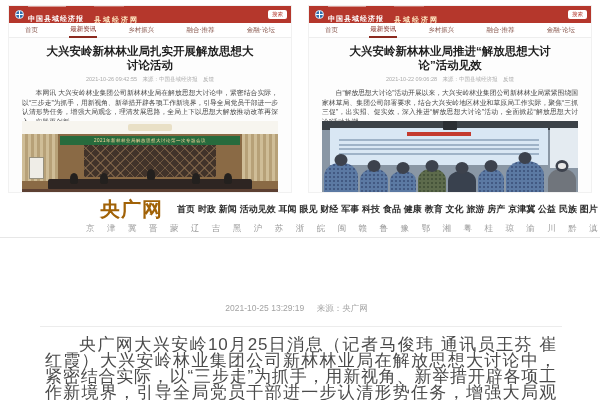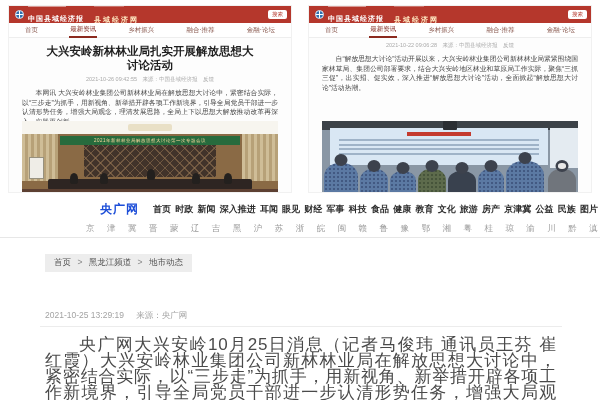--- a/index.html
+++ b/index.html
@@ -59,28 +59,28 @@
   .pr-person { position:absolute; bottom:0; border-radius:45% 45% 0 0;
     background-color:#5b79a3; background-image:radial-gradient(#425982 1px, transparent 1px); background-size:4px 4px; }
   .pr-person::before { content:""; position:absolute; top:-9px; left:50%; transform:translateX(-50%); width:13px; height:12px; border-radius:50%; background:#3d424d; }
   .pr-person.green { background-color:#5d6b4c; background-image:radial-gradient(#46543a 1px, transparent 1px); }
   .pr-person.dark  { background-color:#39414e; background-image:none; }
   .pr-person.gray  { background-color:#70757c; background-image:none; }
   .pr-person.gray::after { content:""; position:absolute; top:-6px; left:50%; transform:translateX(-50%); width:8px; height:6px; border-radius:45%; background:#e8e8e8; }
 
   
   .cnr-nav { position:absolute; top:200px; left:0; width:600px; height:19px; display:flex; align-items:center; padding-left:100px; background:#fff; }
-  .cnr-logo { color:#1d4ed8; font-weight:bold; font-size:12px; letter-spacing:1px; white-space:nowrap; }
+  .cnr-logo { color:#a16207; font-weight:bold; font-size:20px; letter-spacing:1px; white-space:nowrap; }
   .cnr-items { flex:1; display:flex; justify-content:space-between; margin-left:14px; margin-right:2px; font-size:9px; font-weight:bold; color:#2e2e2e; white-space:nowrap; }
   .cnr-items span { cursor:pointer; }
   .provinces { position:absolute; top:220px; left:0; width:600px; height:18px; display:flex; align-items:center; justify-content:space-between; padding:0 2px 0 86px; border-bottom:1px solid #e7e7e7; font-size:8.5px; color:#9b9b9b; }
   .breadcrumb { position:absolute; top:254px; left:45px; background:#ededed; padding:3px 9px; font-size:8.5px; color:#555; white-space:nowrap; }
   .breadcrumb .sep { margin:0 4px; color:#888; }
   .main-title { position:absolute; top:271px; left:45px; right:30px; font-size:20px; font-weight:bold; color:#141414; letter-spacing:.5px; white-space:nowrap; }
-  .meta-row { position:absolute; top:303px; left:45px; right:42px; display:flex; justify-content:flex-start; font-size:8.5px; color:#a3a3a3;margin-top:7px; }
+  .meta-row { position:absolute; top:303px; left:45px; right:42px; display:flex; justify-content:center; font-size:8.5px; color:#a3a3a3; }
   .meta-left span { margin-right:10px; }
   .auth { color:#c9302c; margin-left:4px; }
   .divider { position:absolute; top:326px; left:40px; right:38px; border-top:1px solid #ececec; }
   .article-body { position:absolute; top:337px; left:45px; right:43px; font-size:17px; line-height:16px; color:#4a4a4a; letter-spacing:.8px; text-align:justify; text-indent:2em; }
 </style>
 </head>
 <body>
 
 <div id="page">
 
@@ -137,20 +137,21 @@
       </span>
       <span class="mini-search">搜索</span>
     </div>
     <div class="mini-nav">
         <span>首页</span>
         <span>最新资讯</span>
         <span>乡村振兴</span>
         <span>融合·推荐</span>
         <span>金融·论坛</span>
       </div>
+    <div class="mini-title">大兴安岭新林林业局推进“解放思想大讨论”活动见效</div>
     <div class="mini-meta">2021-10-22 09:06:28　来源：中国县域经济报　反馈</div>
     <div class="mini-body">自“解放思想大讨论”活动开展以来，大兴安岭林业集团公司新林林业局紧紧围绕国家林草局、集团公司部署要求，结合大兴安岭地区林业和草原局工作实际，聚焦“三抓三促”，出实招、促实效，深入推进“解放思想大讨论”活动，全面掀起“解放思想大讨论”活动热潮。</div>
     <div class="photo pr">
       <div class="pr-ceiling"></div>
       <div class="pr-screen">
         <div class="pr-title-bar"></div>
         <div class="pr-line"></div>
         <div class="pr-line"></div>
         <div class="pr-line"></div>
         <div class="pr-line"></div>
@@ -167,21 +168,21 @@
       <div class="pr-person gray" style="left:226px; width:28px; height:24px;"></div>
     </div>
   </div>
 
   <div class="cnr-nav">
     <span class="cnr-logo">央广网</span>
     <div class="cnr-items">
         <span>首页</span>
         <span>时政</span>
         <span>新闻</span>
-        <span>深入推进</span>
+        <span>活动见效</span>
         <span>耳闻</span>
         <span>眼见</span>
         <span>财经</span>
         <span>军事</span>
         <span>科技</span>
         <span>食品</span>
         <span>健康</span>
         <span>教育</span>
         <span>文化</span>
         <span>旅游</span>
@@ -214,27 +215,20 @@
       <span>湘</span>
       <span>粤</span>
       <span>桂</span>
       <span>琼</span>
       <span>渝</span>
       <span>川</span>
       <span>黔</span>
       <span>滇</span>
     </div>
 
-  <div class="breadcrumb">
-    <span>首页</span>
-    <span class="sep">&gt;</span>
-    <span>黑龙江频道</span>
-    <span class="sep">&gt;</span>
-    <span>地市动态</span>
-  </div>
 
 
   <div class="meta-row">
     <div class="meta-left">
       <span>2021-10-25 13:29:19</span>
       <span>来源：央广网</span>
     </div>
   </div>
 
   <div class="divider"></div>

